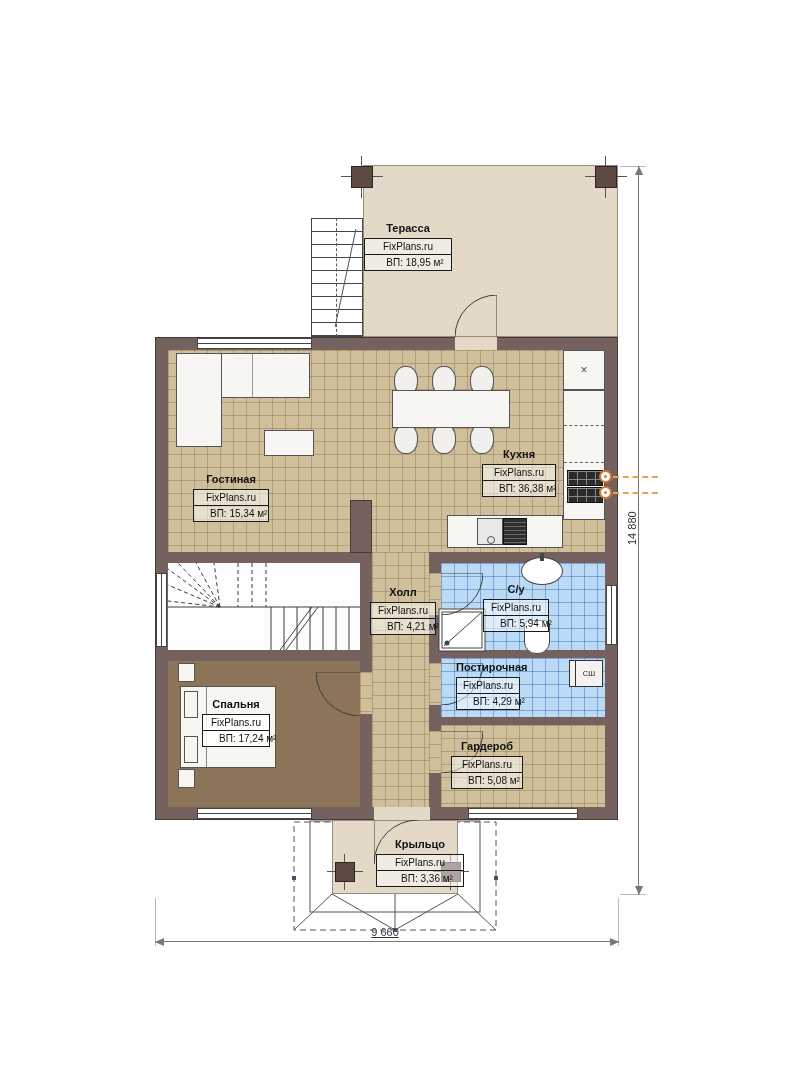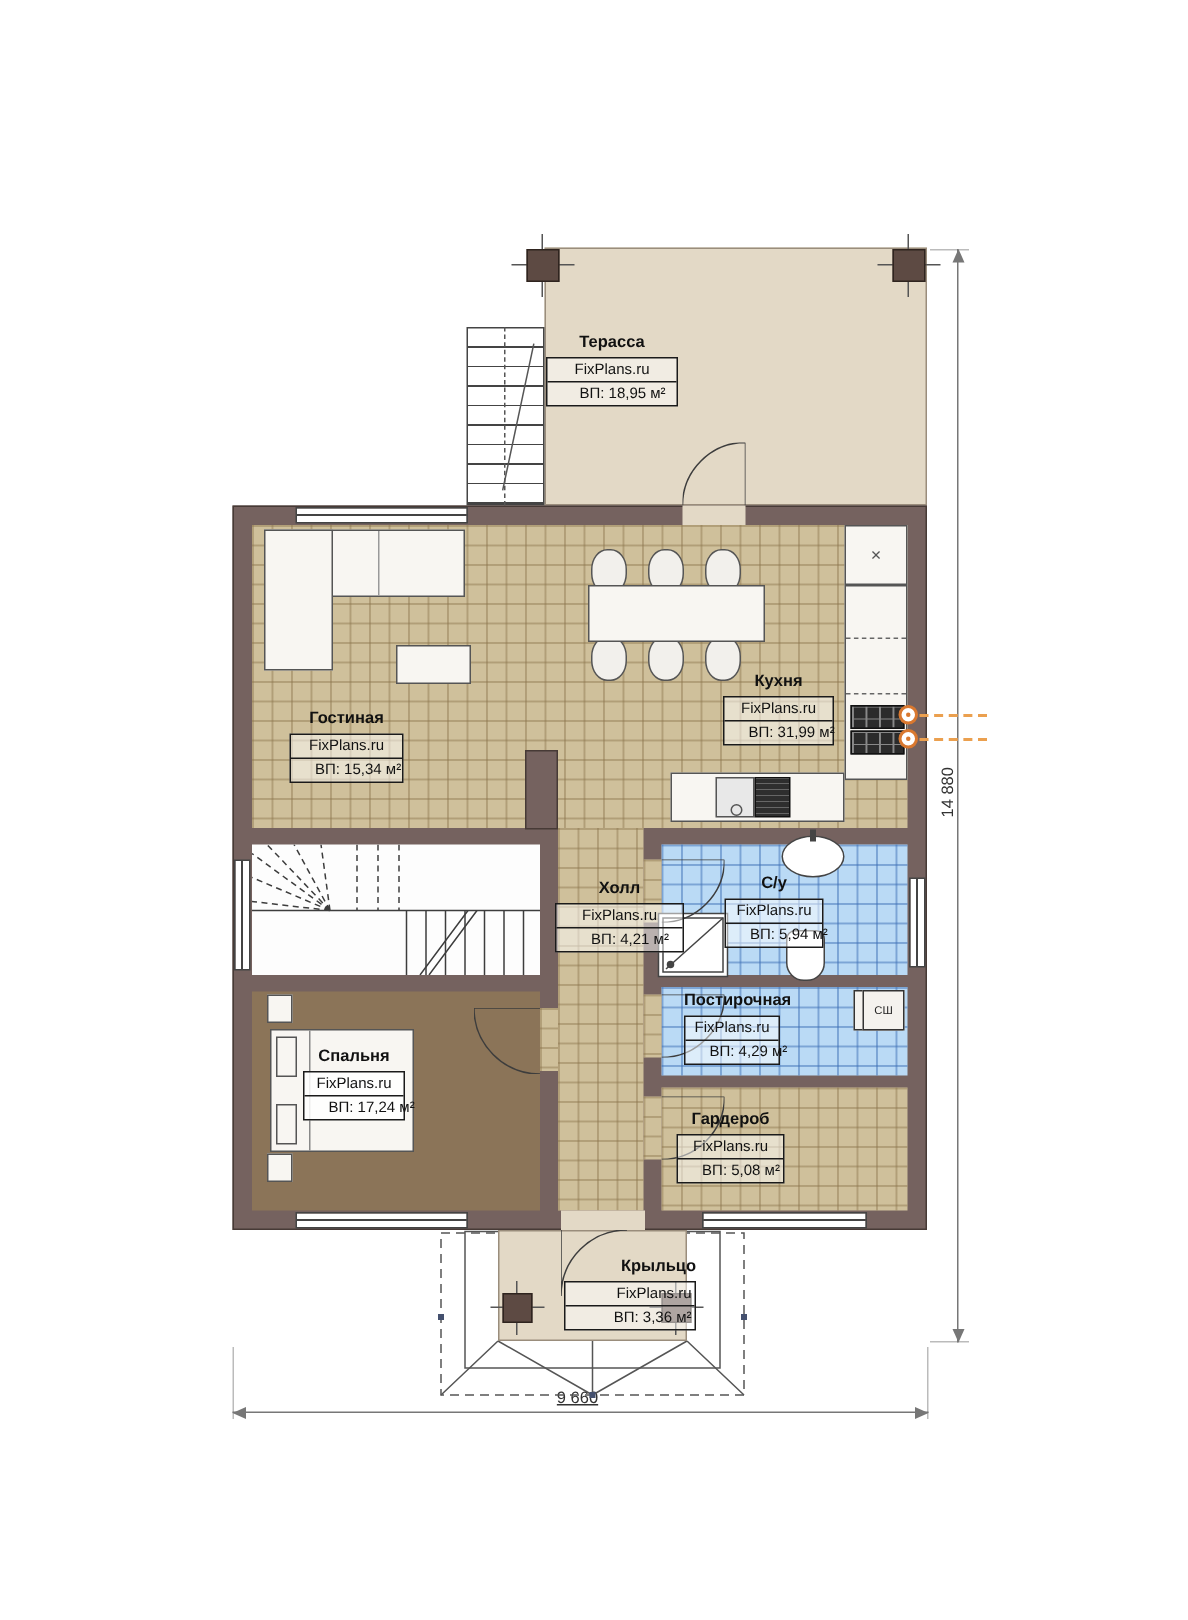--- a/index.html
+++ b/index.html
@@ -222,25 +222,25 @@
     <div class="rl-box">
       <div class="rl-row">FixPlans.ru</div>
       <div class="rl-row">ВП: 15,34 м²</div>
     </div>
   </div>
 
   <div class="abs room-label" style="left:482px;top:448px;width:74px;">
     <div class="rl-title">Кухня</div>
     <div class="rl-box">
       <div class="rl-row">FixPlans.ru</div>
-      <div class="rl-row">ВП: 31,99 м²</div>
-    </div>
-  </div>
-
-  <div class="abs room-label" style="left:370px;top:586px;width:86px;">
+      <div class="rl-row">ВП: 36,38 м²</div>
+    </div>
+  </div>
+
+  <div class="abs room-label" style="left:370px;top:586px;width:66px;">
     <div class="rl-title">Холл</div>
     <div class="rl-box">
       <div class="rl-row">FixPlans.ru</div>
       <div class="rl-row">ВП: 4,21 м²</div>
     </div>
   </div>
 
   <div class="abs room-label" style="left:483px;top:583px;width:66px;">
     <div class="rl-title">С/у</div>
     <div class="rl-box">
@@ -266,21 +266,21 @@
   </div>
 
   <div class="abs room-label" style="left:451px;top:740px;width:72px;">
     <div class="rl-title">Гардероб</div>
     <div class="rl-box">
       <div class="rl-row">FixPlans.ru</div>
       <div class="rl-row">ВП: 5,08 м²</div>
     </div>
   </div>
 
-  <div class="abs room-label" style="left:376px;top:838px;width:88px;text-align:right;">
+  <div class="abs room-label" style="left:376px;top:838px;width:88px;">
     <div class="rl-title">Крыльцо</div>
     <div class="rl-box">
       <div class="rl-row">FixPlans.ru</div>
       <div class="rl-row">ВП: 3,36 м²</div>
     </div>
   </div>
 
   <div class="abs extline" style="left:620px;top:166px;width:26px;height:1px;"></div>
   <div class="abs extline" style="left:620px;top:894px;width:26px;height:1px;"></div>
   <div class="abs dimline" style="left:638px;top:166px;width:1px;height:729px;"></div>

